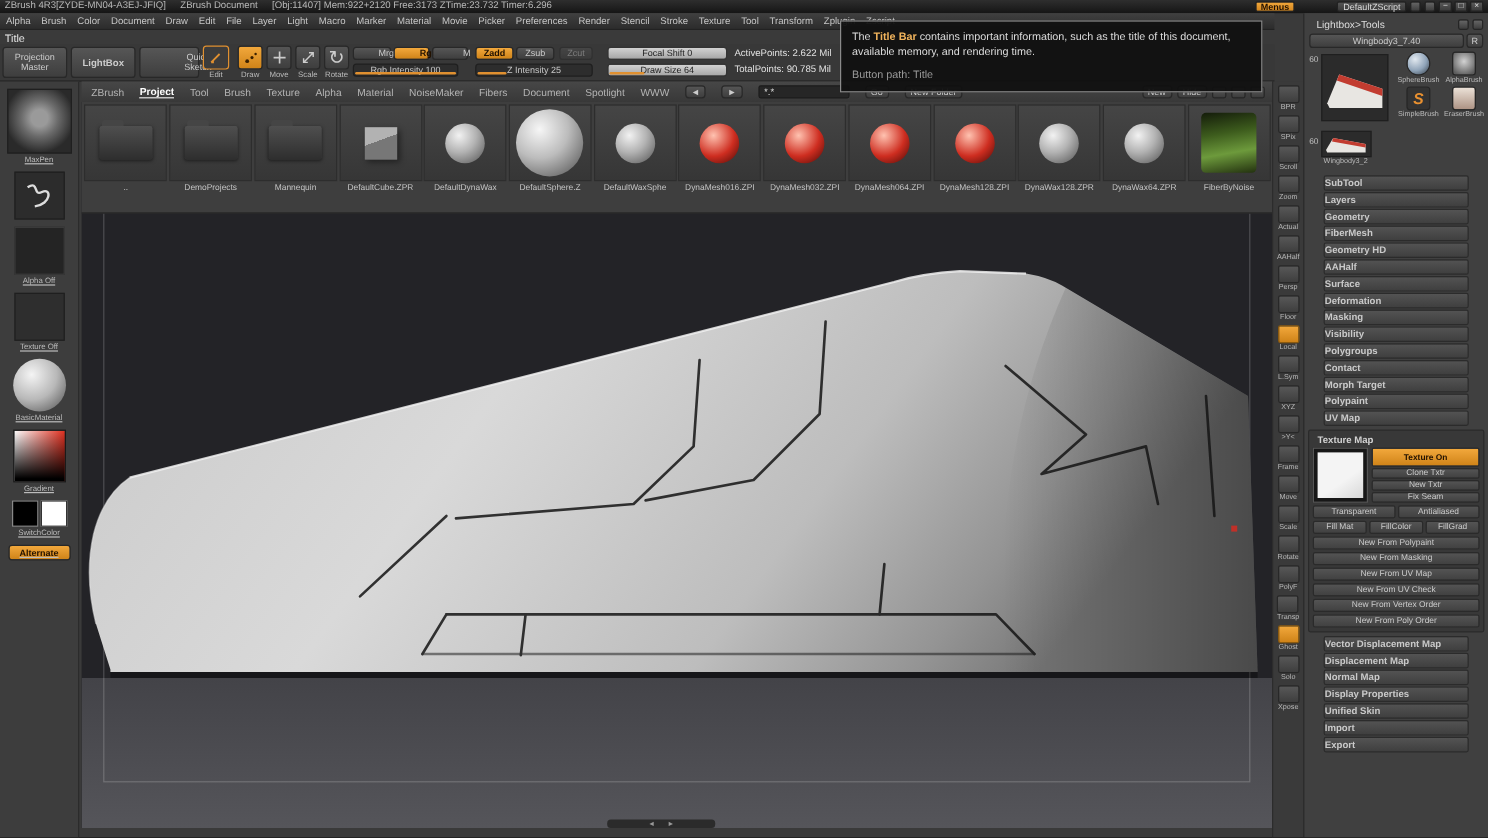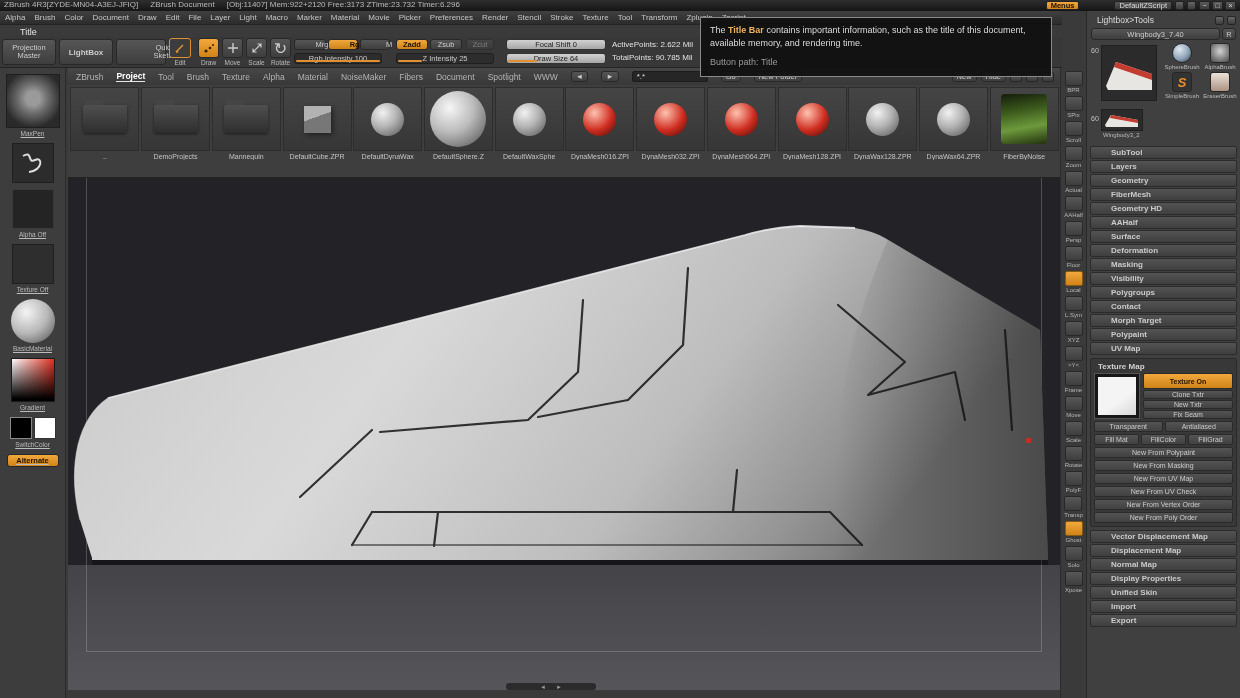--- a/index.html
+++ b/index.html
@@ -13,21 +13,21 @@
   .tb-btn{height:9px;padding:0 4px;font-size:7.5px;display:flex;align-items:center;border-radius:2px;border:1px solid #222;background:linear-gradient(#555,#3a3a3a);color:#ddd;cursor:default;margin-left:32px;}
   .tb-btn.orange{background:linear-gradient(#f2a83c,#d4861e);color:#201000;font-weight:bold;}
   #tb-right{margin-left:auto;display:flex;gap:3px;align-items:center;}
   .win-btn{width:11px;height:9px;font-size:7px;display:flex;align-items:center;justify-content:center;background:linear-gradient(#5a5a5a,#3a3a3a);border:1px solid #222;border-radius:1px;color:#ddd;}
   .tb-ico{width:9px;height:9px;border-radius:2px;background:linear-gradient(#666,#3c3c3c);border:1px solid #222;}
 
   
   #menubar{position:absolute;left:0;top:11px;width:1062px;height:14px;background:linear-gradient(#404040,#2c2c2c);display:flex;align-items:center;padding-left:5px;gap:9px;font-size:8px;color:#c6c6c6;border-bottom:1px solid #222;}
   .menu-item{cursor:default;white-space:nowrap;}
 
-  #title-label{position:absolute;left:4px;top:27px;font-size:9px;color:#e6e6e6;margin-left:16px;}
+  #title-label{position:absolute;left:4px;top:27px;font-size:9px;color:#e6e6e6;}
 
   
   #shelf{position:absolute;left:0;top:37px;width:1062px;height:31px;background:#383838;border-bottom:1px solid #242424;}
   .btn{background:linear-gradient(#565656,#3e3e3e);border:1px solid #282828;border-radius:3px;color:#ccc;display:flex;align-items:center;justify-content:center;text-align:center;cursor:default;}
   .btn.orange{background:linear-gradient(#f2a83c,#cf8318);color:#231200;font-weight:bold;}
   .btn.disabled{opacity:.45;}
   #pm-btn{position:absolute;left:2px;top:2px;width:54px;height:26px;font-size:7.5px;line-height:1.1;}
   #lightbox-btn{position:absolute;left:59px;top:2px;width:54px;height:26px;font-size:8px;font-weight:bold;}
   #qs-btn{position:absolute;left:116px;top:2px;width:46px;height:26px;font-size:7.5px;line-height:1.1;padding-left:48px;}
   #edit-btn{position:absolute;left:167px;top:1px;width:26px;height:29px;display:flex;flex-direction:column;align-items:center;}
@@ -108,21 +108,21 @@
   .bicon{width:20px;height:20px;border-radius:3px;background:#333;border:1px solid #262626;}
   .t-sphere .bicon{border-radius:50%;background:radial-gradient(circle at 35% 30%,#e2e9f0,#8fa3b8 55%,#39444f 95%);}
   .t-alphabrush .bicon{background:radial-gradient(circle at 50% 40%,#d2d2d2,#5c5c5c 85%);}
   .t-simple .bicon{display:flex;align-items:center;justify-content:center;background:#333;}
   .t-simple .bicon::after{content:"S";color:#e89030;font-size:13px;font-weight:bold;font-style:italic;}
   .t-eraser .bicon{background:linear-gradient(#ece2d8,#ad9384);}
   .blabel{font-size:6px;color:#bbb;margin-top:1px;white-space:nowrap;}
   #small-tool{position:absolute;left:14px;top:68px;display:flex;flex-direction:column;align-items:flex-start;}
   #small-thumb{width:42px;height:22px;background:#2b2b2b;border:1px solid #1f1f1f;display:flex;align-items:center;justify-content:center;}
   #small-tool .blabel{margin-left:2px;}
-  .section{height:13px;margin:1px 3px;background:linear-gradient(#535353,#3f3f3f);border:1px solid #2b2b2b;border-radius:2px;font-size:8px;font-weight:bold;color:#cacaca;display:flex;align-items:center;padding-left:20px;}
+  .section{height:13px;margin:1px 16px;background:linear-gradient(#535353,#3f3f3f);border:1px solid #2b2b2b;border-radius:2px;font-size:8px;font-weight:bold;color:#cacaca;display:flex;align-items:center;padding-left:0;}
   #tm-block{margin:2px 3px;border:1px solid #2a2a2a;background:#383838;border-radius:2px;padding:2px 3px 3px;}
   #tm-title{font-size:8px;font-weight:bold;color:#d2d2d2;margin:1px 0 2px 4px;}
   #tm-top{display:flex;gap:3px;}
   #tm-thumb{width:46px;height:46px;background:#171717;border:1px solid #555;display:flex;align-items:center;justify-content:center;}
   #tm-thumb .img{width:38px;height:38px;background:linear-gradient(145deg,#f4f4f4 60%,#d8d8d8);}
   #tm-side{flex:1;display:flex;flex-direction:column;gap:1px;}
   .tm-btn{height:11px;background:linear-gradient(#545454,#414141);border:1px solid #2a2a2a;border-radius:2px;font-size:7px;color:#ccc;display:flex;align-items:center;justify-content:center;flex:1;cursor:default;}
   .tm-btn.on{background:linear-gradient(#f2a83c,#cf8318);color:#231200;font-weight:bold;}
   .tm-row{display:flex;gap:2px;margin-top:2px;}
   #tm-newfrom .tm-btn{margin-top:2px;}

